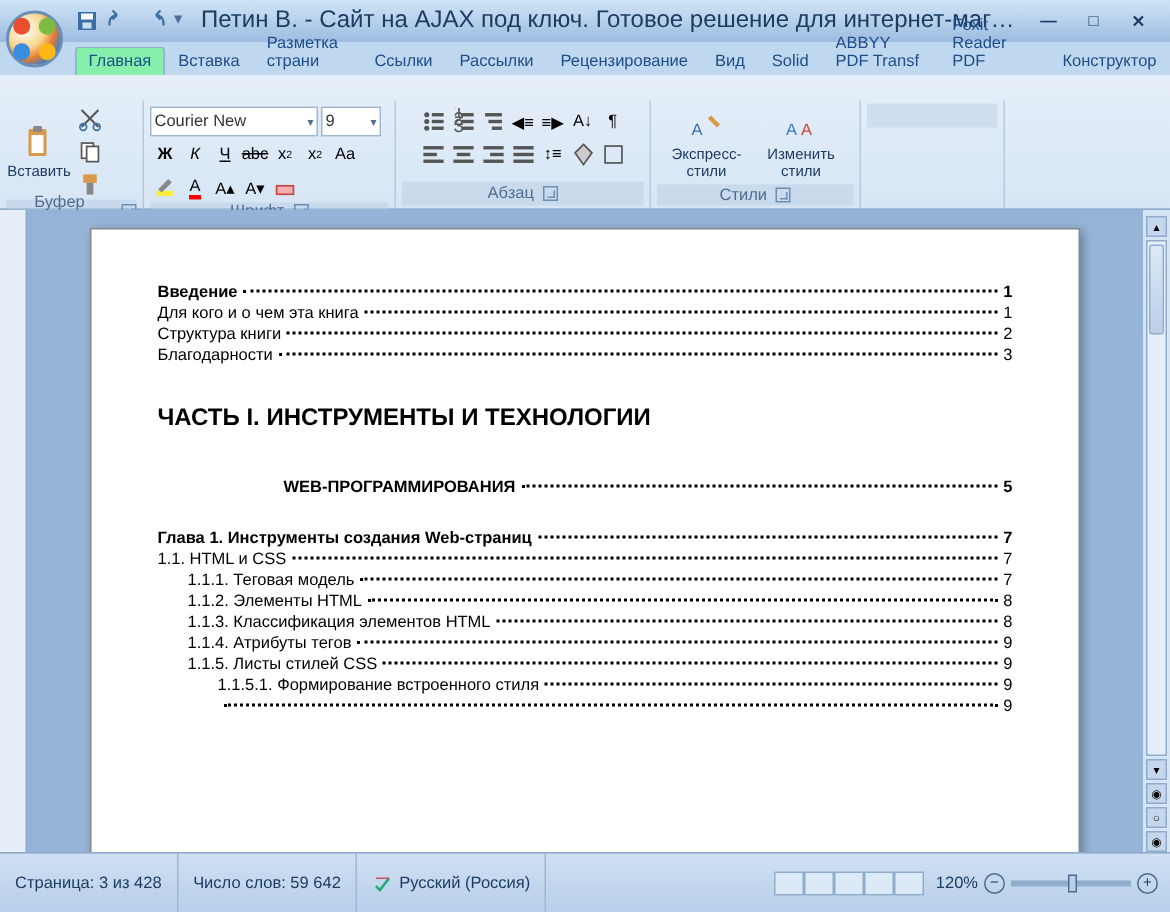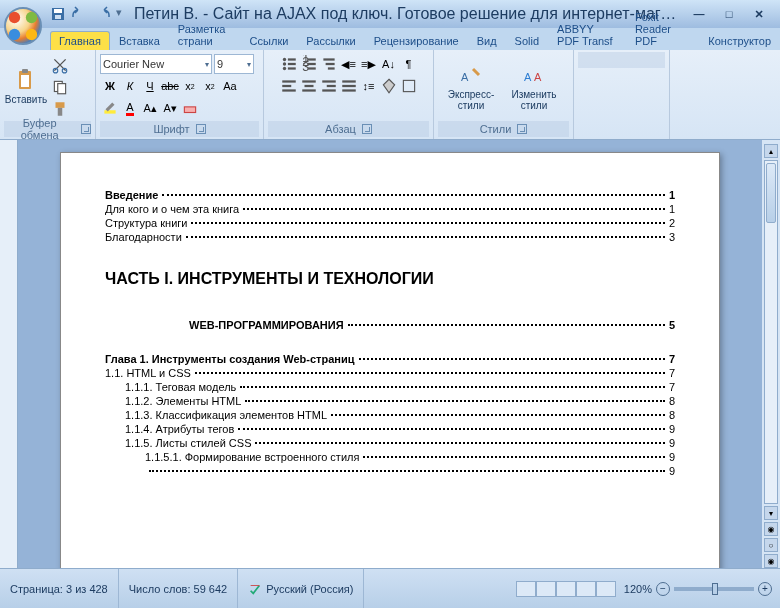--- a/index.html
+++ b/index.html
@@ -10,25 +10,25 @@
 .orb { width:38px; height:38px; border-radius:50%; background:radial-gradient(circle at 30% 30%,#fff,#f7d48a 40%,#e77c2e 60%,#2d7dd2 80%); border:2px solid #6a8fb5; position:relative; top:12px; z-index:10; display:flex; align-items:center; justify-content:center; color:#fff; font-weight:bold; font-size:14px; }
 .qat { margin-left:8px; display:flex; gap:6px; align-items:center; }
 .qat-icon { width:16px; height:16px; cursor:pointer; }
 .title { flex:1; text-align:center; color:#1d3c61; font-size:16px; white-space:nowrap; overflow:hidden; text-overflow:ellipsis; padding:0 10px; }
 .winctl { display:flex; gap:8px; padding-right:6px; }
 .winctl span { width:22px; height:16px; display:flex; align-items:center; justify-content:center; cursor:pointer; color:#1d3c61; font-weight:bold; }
 
 
 .tabstrip { height:22px; background:#bfd7ef; display:flex; align-items:flex-end; padding-left:50px; gap:0; }
 .tab { padding:3px 8px; color:#1d4e89; cursor:pointer; border:1px solid transparent; border-bottom:none; font-size:11px; }
-.tab.active { background:#fde047; border-color:#8faccc; border-radius:3px 3px 0 0; }
+.tab.active { background:#86efac; border-color:#8faccc; border-radius:3px 3px 0 0; }
 
 
 .ribbon { height:90px; background:linear-gradient(#e6eff9,#d6e5f5); display:flex; border-bottom:1px solid #8faccc; }
-.group { border-right:1px solid #b7c9de; display:flex; flex-direction:column; position:relative; padding:2px 4px; }
+.group { border-right:1px solid #b7c9de; display:flex; flex-direction:column; position:relative; padding:2px 4px;margin-top:17px; }
 .group-body { flex:1; display:flex; align-items:center; gap:2px; }
 .group-title { height:16px; font-size:10px; color:#4e6e91; text-align:center; background:rgba(180,200,225,.4); display:flex; align-items:center; justify-content:center; gap:6px; }
 .launcher { width:10px; height:10px; border:1px solid #6a8fb5; position:relative; cursor:pointer; }
 .launcher:after { content:""; position:absolute; right:1px; bottom:1px; width:4px; height:4px; border-right:1px solid #6a8fb5; border-bottom:1px solid #6a8fb5; }
 
 .bigbtn { width:44px; display:flex; flex-direction:column; align-items:center; justify-content:center; gap:2px; padding:3px; cursor:pointer; border-radius:3px; }
 .bigbtn .ic { width:24px; height:24px; }
 .bigbtn .lbl { font-size:10px; color:#1d3c61; text-align:center; line-height:11px; }
 .smallrow { display:flex; flex-direction:column; gap:2px; }
 .smbtn { width:20px; height:20px; border:1px solid transparent; cursor:pointer; display:flex; align-items:center; justify-content:center; border-radius:2px; }

